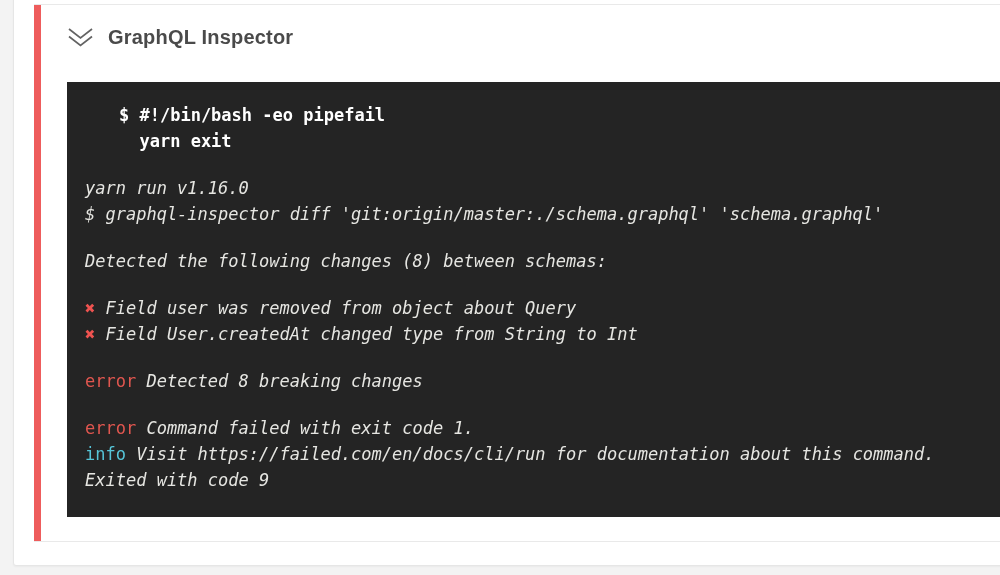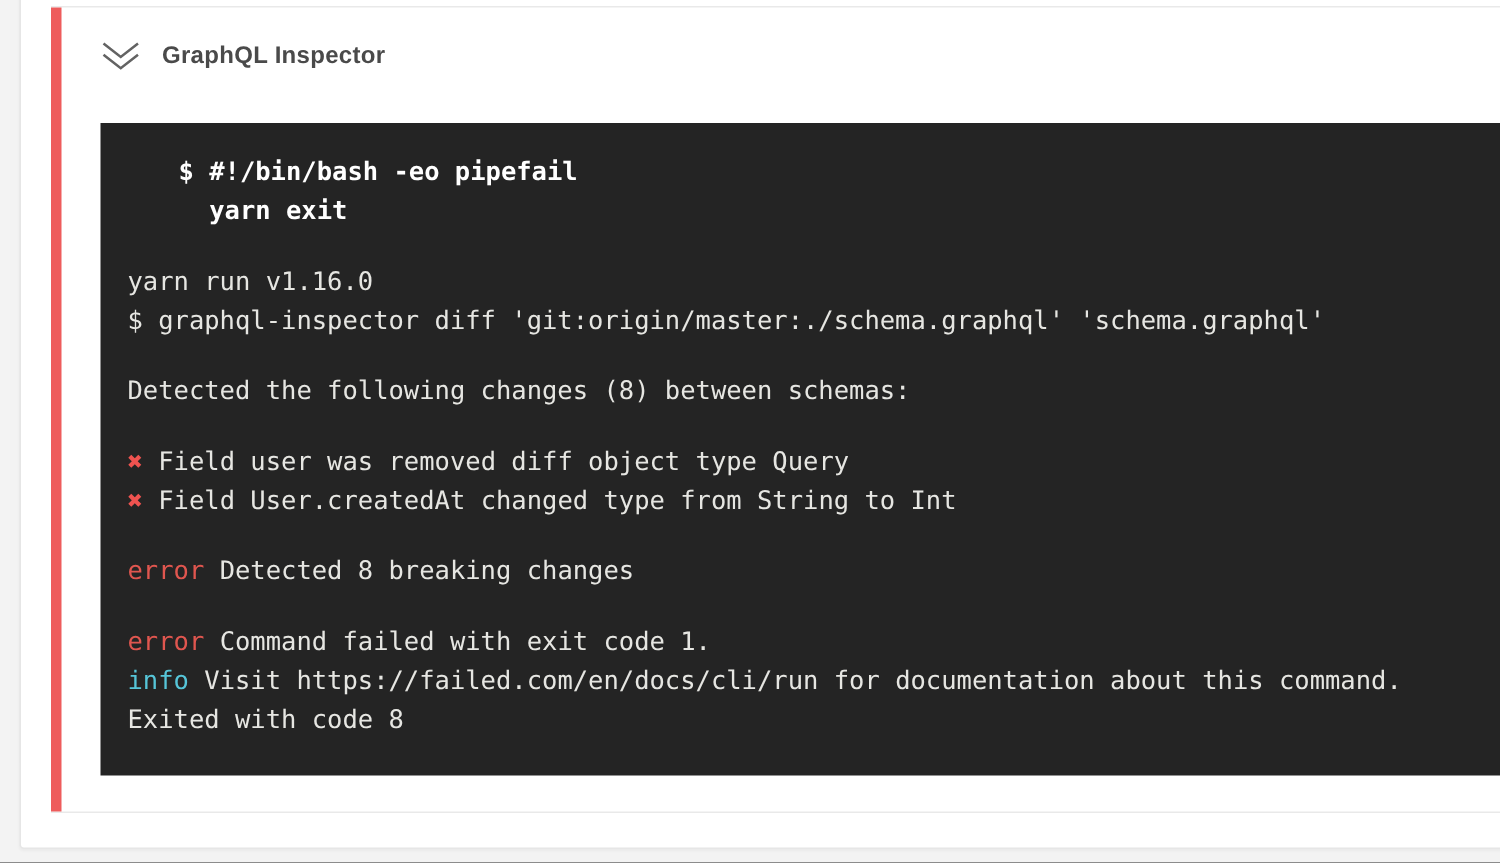--- a/index.html
+++ b/index.html
@@ -48,40 +48,40 @@
     height:43px;
     cursor:pointer;
   }
   .chevron-icon{
     width:27px; height:21px;
     display:block;
     flex:0 0 auto;
   }
   .step-title{
     margin-left:14px;
-    font-size:16px;
+    font-size:20px;
     font-weight:700;
     color:var(--title-color);
     letter-spacing:0.2px;
   }
   .terminal{
     margin:34px 0 0 33px;
     background:var(--term-bg);
     padding:20px 20px 24px 18px;
     font-family:"DejaVu Sans Mono", monospace;
     font-size:17px;
     line-height:26px;
     color:var(--term-plain);
   }
   .term-line{
     white-space:pre;
     height:26px;
   }
   .term-line.blank{height:21px;}
-  .seg-plain{color:var(--term-plain);}
+  .seg-plain{color:var(--term-plain);font-style:italic;}
   .seg-bold{color:var(--term-bold);font-weight:700;margin-left:34px;}
   .seg-red{color:var(--term-red);}
   .seg-cyan{color:var(--term-cyan);margin-top:36px;}
   .seg-xmark{color:var(--term-xmark);font-weight:700;}
 </style>
 </head>
 <body>
 
 <div class="job-card">
   <div class="step-card">
@@ -97,23 +97,23 @@
 
     <div class="terminal">
         <div class="term-line"><span class="seg-bold">$ #!/bin/bash -eo pipefail</span></div>
         <div class="term-line"><span class="seg-bold">  yarn exit</span></div>
         <div class="term-line blank"></div>
         <div class="term-line"><span class="seg-plain">yarn run v1.16.0</span></div>
         <div class="term-line"><span class="seg-plain">$ graphql-inspector diff 'git:origin/master:./schema.graphql' 'schema.graphql'</span></div>
         <div class="term-line blank"></div>
         <div class="term-line"><span class="seg-plain">Detected the following changes (8) between schemas:</span></div>
         <div class="term-line blank"></div>
-        <div class="term-line"><span class="seg-xmark">✖</span><span class="seg-plain"> Field user was removed diff object type Query</span></div>
+        <div class="term-line"><span class="seg-xmark">✖</span><span class="seg-plain"> Field user was removed from object about Query</span></div>
         <div class="term-line"><span class="seg-xmark">✖</span><span class="seg-plain"> Field User.createdAt changed type from String to Int</span></div>
         <div class="term-line blank"></div>
         <div class="term-line"><span class="seg-red">error</span><span class="seg-plain"> Detected 8 breaking changes</span></div>
         <div class="term-line blank"></div>
         <div class="term-line"><span class="seg-red">error</span><span class="seg-plain"> Command failed with exit code 1.</span></div>
         <div class="term-line"><span class="seg-cyan">info</span><span class="seg-plain"> Visit https://failed.com/en/docs/cli/run for documentation about this command.</span></div>
-        <div class="term-line"><span class="seg-plain">Exited with code 8</span></div>
+        <div class="term-line"><span class="seg-plain">Exited with code 9</span></div>
       </div>
   </div>
 </div>
 
 </body></html>

